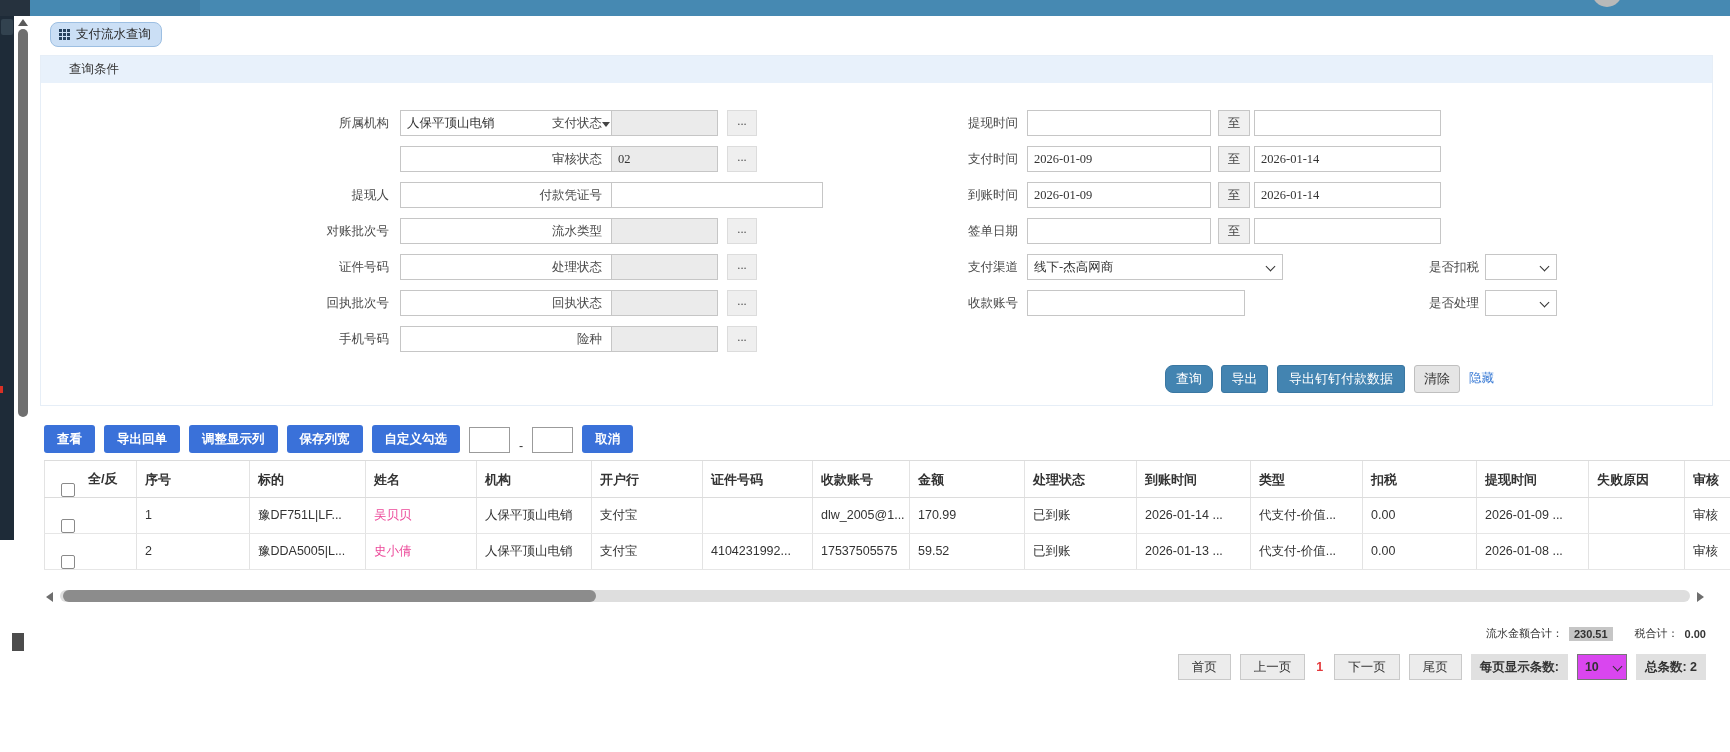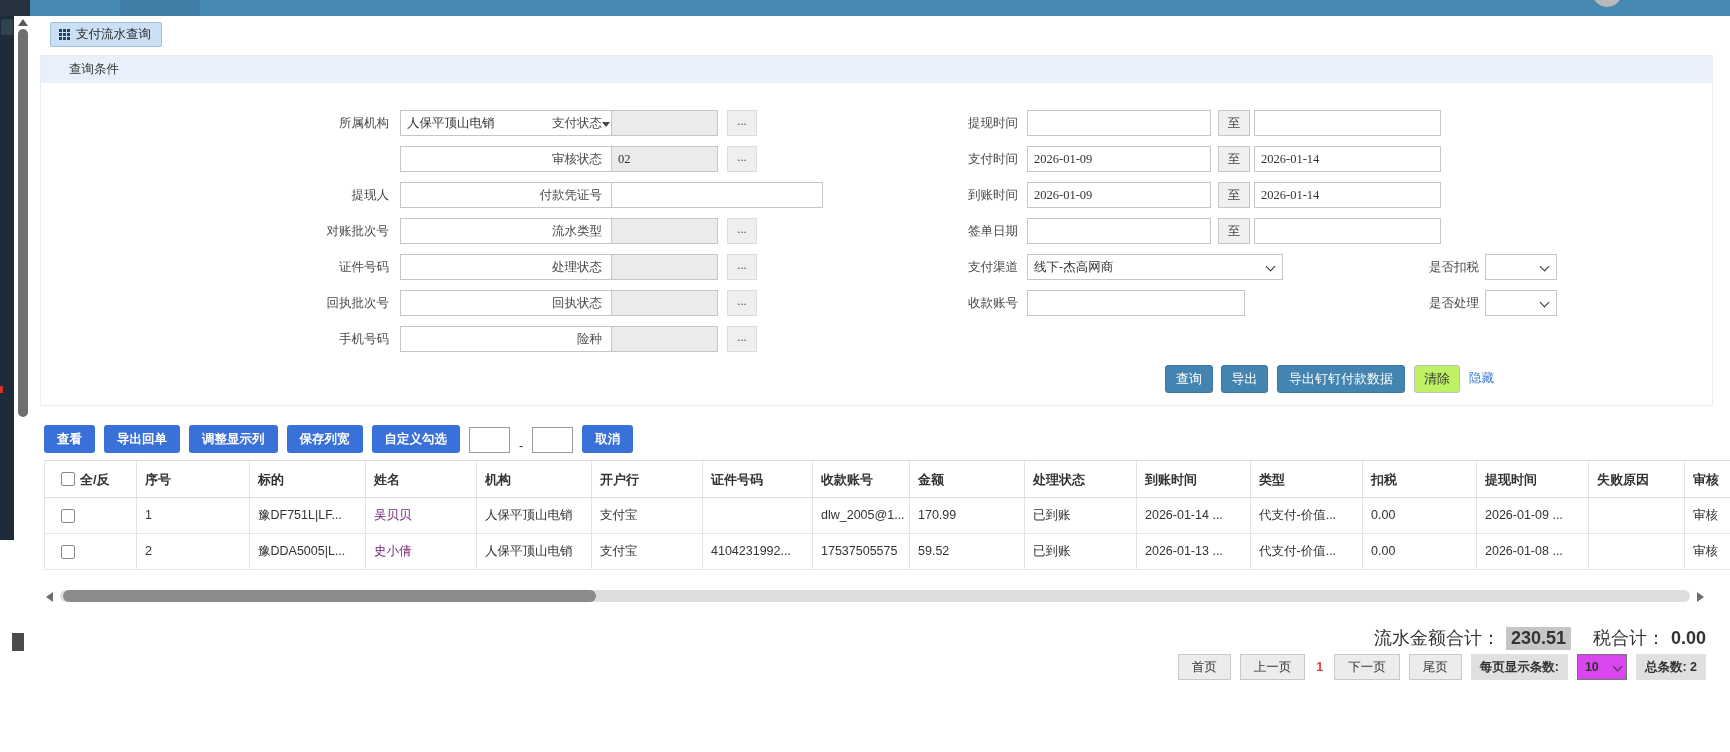--- a/index.html
+++ b/index.html
@@ -17,21 +17,21 @@
   .sidebar { position:absolute; left:0; top:16px; width:14px; height:524px; background:#1e2b38; }
   .sidebar .side-item { position:absolute; left:1px; top:3px; width:12px; height:16px; background:#32424f; border-radius:2px; }
   .sidebar .red-tick { position:absolute; left:0; top:370px; width:3px; height:7px; background:#d93025; }
   .vscroll-up { position:absolute; left:18px; top:19px; width:0; height:0;
     border-left:5px solid transparent; border-right:5px solid transparent; border-bottom:7px solid #5a5a5a; }
   .vscroll-thumb { position:absolute; left:18px; top:29px; width:10px; height:388px; background:#6f6f6f; border-radius:6px; }
   .vscroll-down { position:absolute; left:12px; top:633px; width:12px; height:18px; background:#4c4c4c; }
 
   
   .module-tab { position:absolute; left:50px; top:22px; height:25px; padding:0 10px 0 8px;
-    background:#cbdff5; border:1px solid #9dbfe2; border-radius:2px; display:flex; align-items:center; gap:6px; }
+    background:#cbdff5; border:1px solid #9dbfe2; border-radius:8px; display:flex; align-items:center; gap:6px; }
   .grid-icon { position:relative; width:11px; height:11px; }
   .grid-icon::before { content:""; position:absolute; left:0; top:0; width:3px; height:3px; background:#27425e;
     box-shadow:4px 0 #27425e,8px 0 #27425e,0 4px #27425e,4px 4px #27425e,8px 4px #27425e,0 8px #27425e,4px 8px #27425e,8px 8px #27425e; }
   .module-tab span.t { font-size:12.5px; color:#2b2b2b; }
 
   
   .panel { position:absolute; left:40px; top:55px; width:1673px; height:351px; border:1px solid #e6eef7; background:#fff; }
   .panel-header { height:27px; line-height:27px; background:#e8f1fb; padding-left:28px; color:#333; font-size:12.5px; }
   .panel-body { position:relative; width:100%; height:322px; background:#fff;font-family:Liberation Serif, serif; }
 
@@ -63,60 +63,60 @@
     border-left:4px solid transparent; border-right:4px solid transparent; border-top:5px solid #444; }
   .caret-v { position:absolute; right:8px; top:8px; width:7px; height:7px;
     border-right:1.6px solid #333; border-bottom:1.6px solid #333; transform:rotate(45deg); }
   .chk-on { position:absolute; left:600px; top:4px; width:17px; height:17px; background:#1a73e8; border-radius:3px; cursor:pointer; }
   .chk-on::after { content:""; position:absolute; left:4px; top:4px; width:8px; height:4px;
     border-left:2px solid #fff; border-bottom:2px solid #fff; transform:rotate(-48deg); }
 
   .panel-btns { position:absolute; left:0; top:282px; width:100%; height:28px; }
   .pbtn { position:absolute; height:28px; background:#4384b1; border:1px solid #3a77a2; border-radius:3px;
     color:#fff; font-size:13px; text-align:center; line-height:26px; cursor:pointer; white-space:nowrap; }
-  .pbtn.query  { left:1124px; width:48px; }
+  .pbtn.query  { left:1124px; width:48px;border-radius:8px; }
   .pbtn.export { left:1180px; width:47px; }
   .pbtn.ding   { left:1236px; width:128px; }
-  .btn-clear { position:absolute; left:1373px; width:46px; height:28px; background:#bef264; border:1px solid #bfbfbf;
+  .btn-clear { position:absolute; left:1373px; width:46px; height:28px; background:#e5e5e5; border:1px solid #bfbfbf;
     border-radius:3px; color:#333; font-size:13px; text-align:center; line-height:26px; cursor:pointer; }
   .link-hide { position:absolute; left:1428px; top:5px; color:#3a7bd5; cursor:pointer; }
 
   
   .toolbar { position:absolute; left:44px; top:425px; height:28px; display:flex; align-items:flex-end; gap:9px; }
   .tbtn { height:28px; padding:0 13px; background:#3a71d9; border-radius:3px; color:#fff; font-weight:bold;
     font-size:12.5px; line-height:28px; cursor:pointer; white-space:nowrap; }
   .range-inp { width:41px; height:26px; border:1px solid #9b9b9b; background:#fff; font-family:inherit; font-size:12.5px; padding:0 4px; }
   .range-dash { color:#333; }
 
   
   .tbl { position:absolute; left:44px; top:460px; width:1761px; }
   .thead, .trow { display:flex; }
   .thead { height:38px; border-top:1px solid #dcdcdc; border-bottom:1px solid #dcdcdc; background:#fff; }
   .thead .c { line-height:37px; font-weight:bold; font-size:13px; }
   .trow { height:36px; border-bottom:1px solid #e6e6e6; background:#fff; }
   .trow .c { line-height:35px; }
   .c { border-right:1px solid #e3e3e3; padding:0 6px 0 8px; white-space:nowrap; overflow:hidden; }
-  .c:first-child { border-left:1px solid #e3e3e3; display:flex; align-items:center; gap:5px;padding-left:16px; }
+  .c:first-child { border-left:1px solid #e3e3e3; display:flex; align-items:flex-end; gap:13px;padding-left:16px; }
   .c0{width:93px} .c1{width:113px} .c2{width:116px} .c3{width:111px} .c4{width:115px} .c5{width:111px}
   .c6{width:110px} .c7{width:97px} .c8{width:115px} .c9{width:112px} .c10{width:114px} .c11{width:112px}
   .c12{width:114px} .c13{width:112px} .c14{width:96px} .c15{width:120px}
   .cb { width:14px; height:14px; border:1px solid #8a8a8a; border-radius:2px; background:#fff; cursor:pointer; flex:0 0 auto; }
-  .name-link { color:#701a75; cursor:pointer;text-align:right; }
+  .name-link { color:#ec4899; cursor:pointer;text-align:right; }
 
   
   .hscroll-left { position:absolute; left:46px; top:592px; width:0; height:0;
     border-top:5px solid transparent; border-bottom:5px solid transparent; border-right:7px solid #6e6e6e; }
   .hscroll-track { position:absolute; left:60px; top:590px; width:1630px; height:12px; background:#dedede; border-radius:6px; }
   .hscroll-thumb { position:absolute; left:3px; top:0; width:533px; height:12px; background:#8c8c8c; border-radius:6px; cursor:pointer; }
   .hscroll-right { position:absolute; left:1697px; top:592px; width:0; height:0;
     border-top:5px solid transparent; border-bottom:5px solid transparent; border-left:7px solid #6e6e6e; }
 
   
   .summary { position:absolute; left:0; top:626px; width:1706px; display:flex; justify-content:flex-end;
-    align-items:center; gap:6px; font-size:18px; }
+    align-items:center; gap:6px; font-size:11px; }
   .summary .badge { background:#c6c6c6; font-weight:bold; padding:1px 5px; }
   .summary .bold { font-weight:bold; }
   .summary .gap { width:10px; }
   .pager { position:absolute; left:0; top:654px; width:1706px; display:flex; justify-content:flex-end;
     align-items:center; gap:9px; font-size:12.5px; }
   .gbtn { height:26px; padding:0 13px; line-height:24px; background:#ececec; border:1px solid #c9c9c9; color:#333; cursor:pointer; }
   .page-cur { color:#e4393c; font-weight:bold; padding:0 2px; }
   .glabel { height:26px; line-height:26px; padding:0 9px; background:#e0e0e0; font-weight:bold; }
   .psel { position:relative; width:50px; height:26px; border:1px solid #767676; background:#d946ef; line-height:24px;
     padding:0 16px 0 7px; font-weight:bold; cursor:pointer; }

